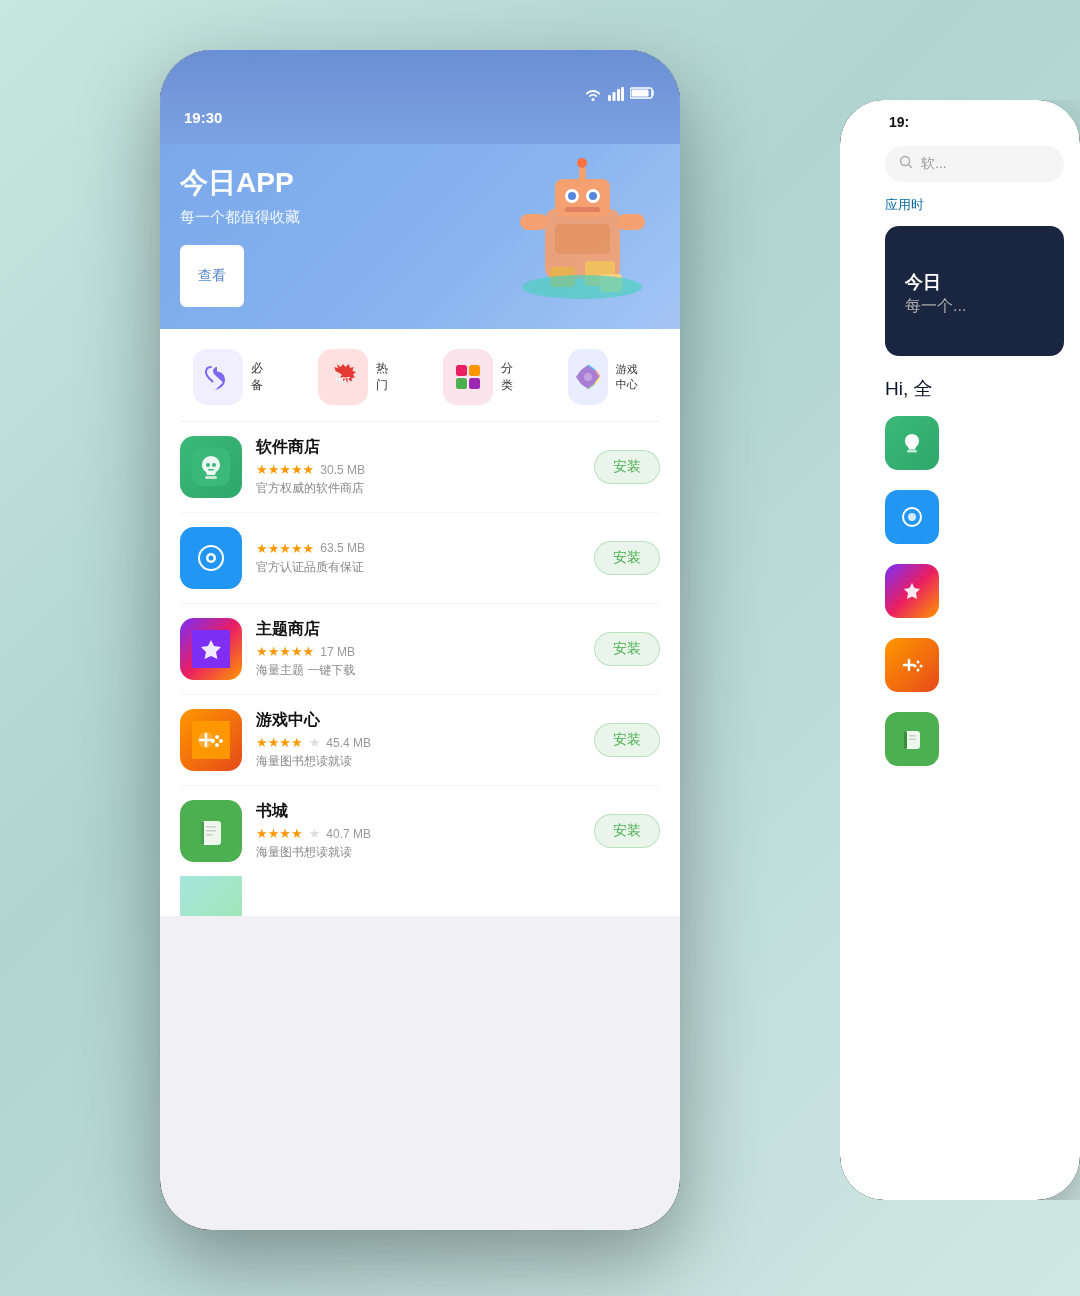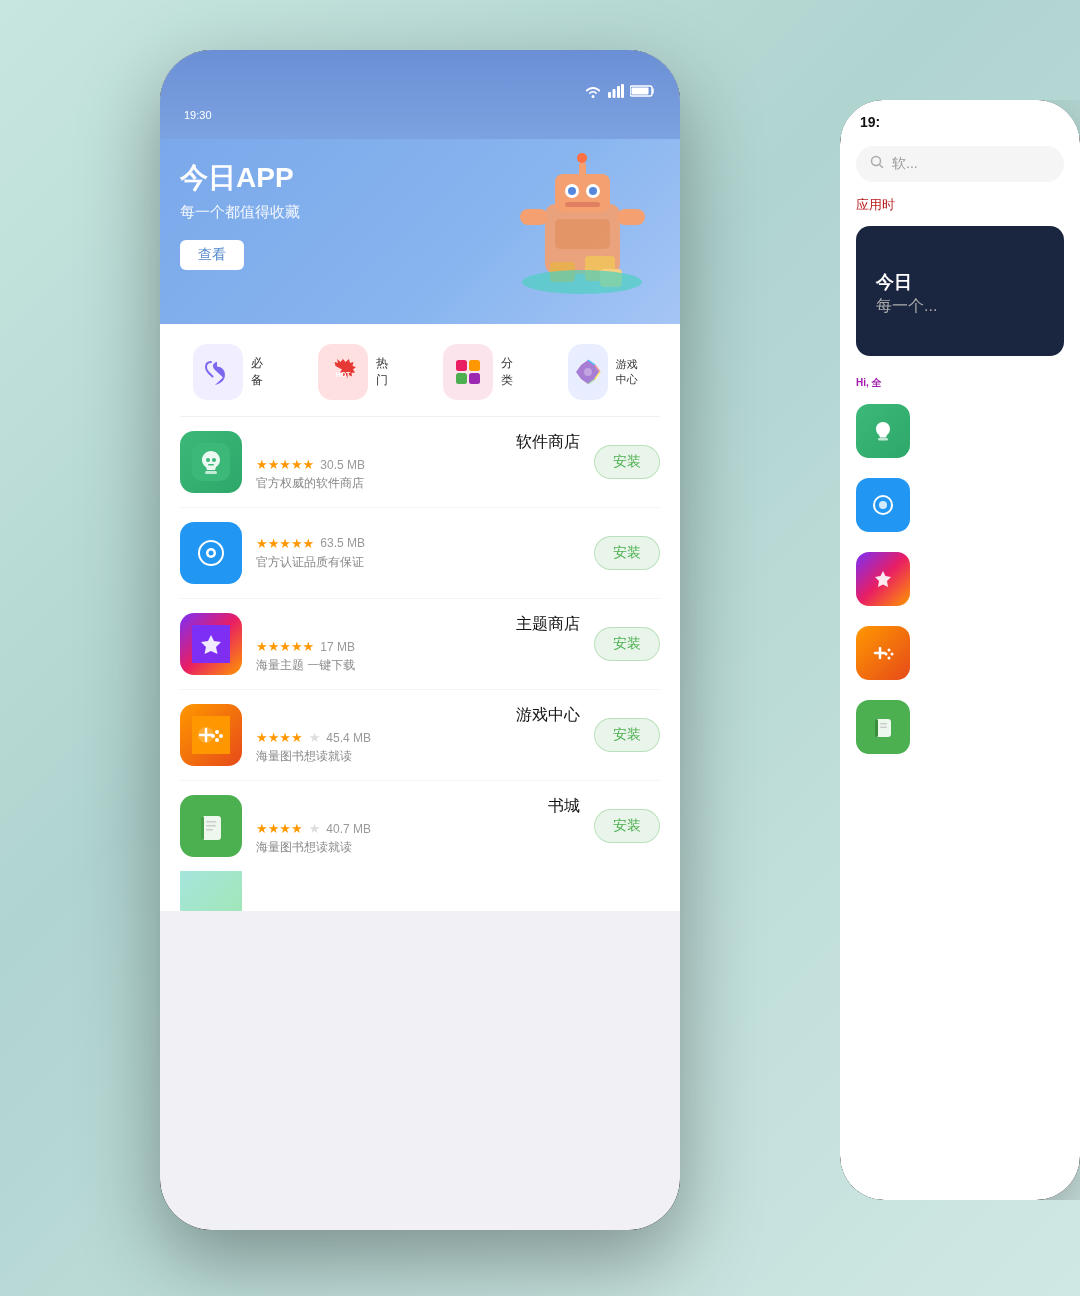--- a/index.html
+++ b/index.html
@@ -42,22 +42,22 @@
     .status-bar {
       background: linear-gradient(180deg, #6b8fd4 0%, #7ba0e0 100%);
       padding: 14px 24px 8px;
       display: flex;
       justify-content: space-between;
       align-items: center;
     }
 
     .status-time {
       color: white;
-      font-size: 11px;
-      font-weight: 400;
+      font-size: 15px;
+      font-weight: 700;
       margin-top: 45px;
     }
 
     .status-icons {
       display: flex;
       align-items: center;
       gap: 6px;
     }
 
     
@@ -98,21 +98,21 @@
       min-height: 180px;
       overflow: hidden;
       margin: 0 -20px;
     }
 
     .banner-button {
       background: white;
       color: #5588cc;
       border: none;
       border-radius: 6px;
-      padding: 6px 18px;
+      padding: 22px 18px;
       font-size: 14px;
       font-weight: 500;
       cursor: pointer;
     }
 
     
     .main-content {
       background: white;
       border-radius: 0;
       flex: 1;
@@ -187,24 +187,23 @@
       justify-content: center;
       font-size: 28px;
     }
 
     .app-info {
       flex: 1;
     }
 
     .app-name {
       font-size: 16px;
-      font-weight: 400;
+      font-weight: 700;
       color: #111;
       margin-bottom: 4px;
-      text-align: right;
     }
 
     .app-rating {
       display: flex;
       align-items: center;
       gap: 6px;
       margin-bottom: 3px;
     }
 
     .stars {
@@ -578,45 +577,45 @@
           <div class="app-icon" style="border-radius:14px; background:linear-gradient(135deg,#4ecdc4,#44cf6c); width:62px; height:62px;"></div>
         </div>
 
       </div>
     </div>
 
   </div>
 </div>
 
 <div class="phone-second" style="width:240px; right:0; clip-path:inset(0 0 0 0 round 44px 0 0 44px);">
-  <div class="phone-second-screen" style="background:white;">
+  <div class="phone-second-screen" style="background:white;padding-left:29px;">
 
     <div class="second-status-bar">
       <span class="second-time">19:</span>
     </div>
 
     <div class="second-search-bar">
       <span style="color:#999;">
         <svg width="14" height="14" viewBox="0 0 14 14" fill="none">
             <circle cx="6" cy="6" r="4.5" stroke="#aaa" stroke-width="1.5"></circle>
             <path d="M10 10L12.5 12.5" stroke="#aaa" stroke-width="1.5" stroke-linecap="round"></path>
           </svg>
       </span>
       <span style="color:#999; font-size:14px;">软...</span>
     </div>
 
-    <div style="padding: 6px 16px 4px; font-size:13px; color:#b91c1c;">应用时</div>
+    <div style="padding: 6px 16px 4px; font-size:13px; color:#0369a1;">应用时</div>
 
     <div class="second-banner">
       <div style="color:#888;font-size:11px;margin-bottom:4px;"></div>
       <div style="color:white;font-size:18px;font-weight:700;">今日</div>
       <div style="color:#aaa;font-size:16px;margin-top:2px;">每一个...</div>
     </div>
 
-    <div style="padding:12px 16px 4px;font-size:10px;color:#a21caf;font-weight:700;">Hi, 全</div>
+    <div style="padding:12px 16px 4px;font-size:19px;color:#0f172a;font-weight:400;">Hi, 全</div>
 
     <div class="second-app-item">
       <div class="second-app-icon" style="background:linear-gradient(135deg,#3cb878,#2da86a);">
         <svg width="28" height="28" viewBox="0 0 28 28" fill="none">
             <path d="M14 5C10 5 7 8 7 12c0 2.5 1.2 4.5 3 6l1 2.5h6l1-2.5c1.8-1.5 3-3.5 3-6 0-4-3-7-7-7z" fill="white"></path>
             <rect x="9" y="21" width="10" height="2.5" rx="1.25" fill="white" opacity="0.7"></rect>
           </svg>
       </div>
     </div>
     <div class="second-app-item">

